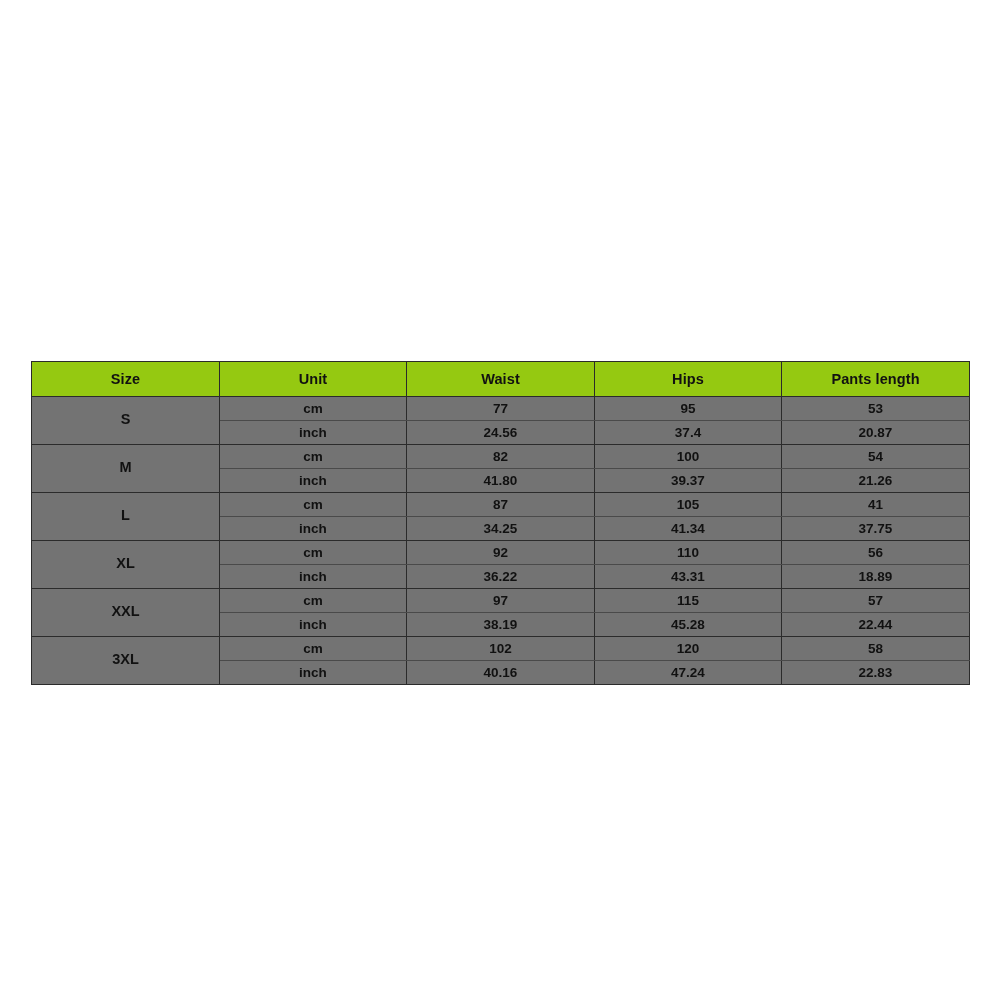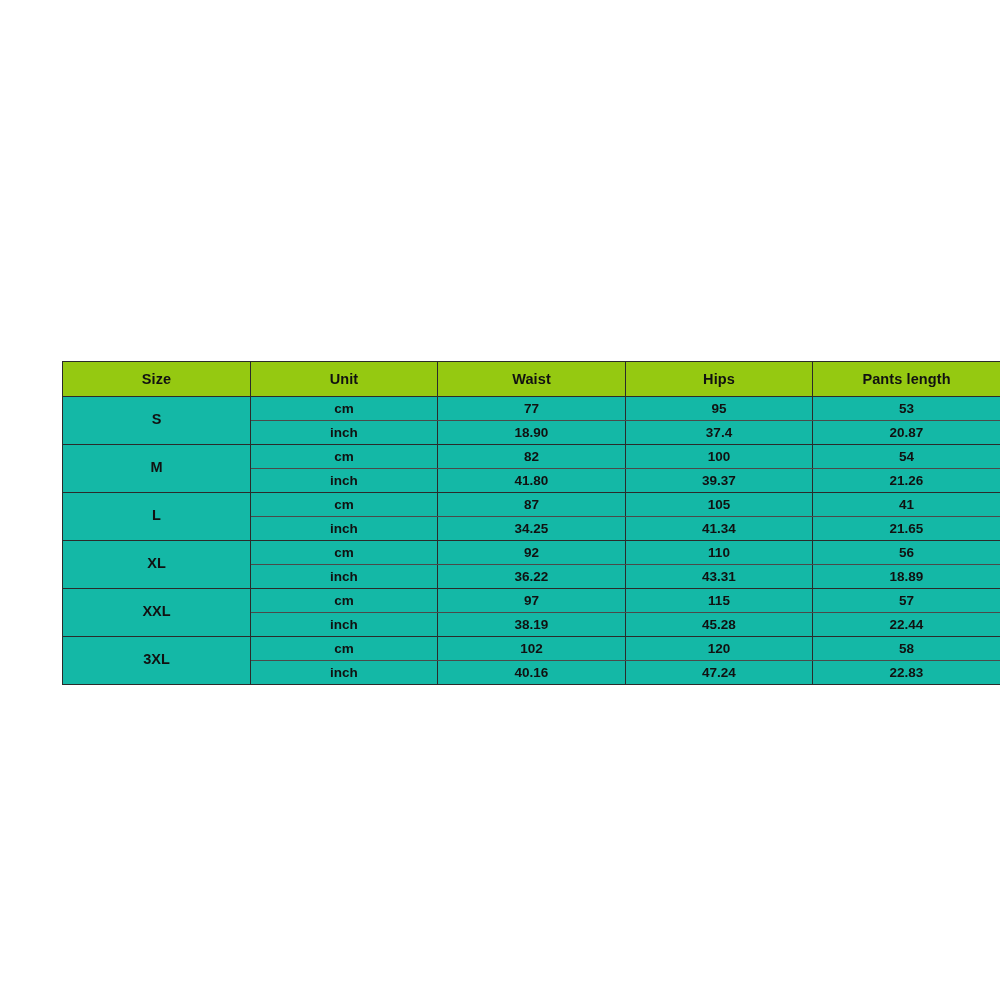--- a/index.html
+++ b/index.html
@@ -25,22 +25,21 @@
     position: absolute;
     left: 31px;
     top: 361px;
     width: 938px;
   }
 
   table.size-chart {
     width: 938px;
     border-collapse: collapse;
     table-layout: fixed;
-    background: #14b8a6;
-    margin-left: 31px;
+    background: #737373;
   }
 
   table.size-chart col.c-size   { width: 188px; }
   table.size-chart col.c-unit   { width: 187px; }
   table.size-chart col.c-waist  { width: 188px; }
   table.size-chart col.c-hips   { width: 187px; }
   table.size-chart col.c-length { width: 188px; }
 
   table.size-chart th,
   table.size-chart td {
@@ -113,21 +112,21 @@
       <tbody id="size-chart-body">
           <tr class="row-cm group-start">
             <td class="size-cell" rowspan="2">S</td>
             <td class="inner-bottom">cm</td>
             <td class="inner-bottom">77</td>
             <td class="inner-bottom">95</td>
             <td class="inner-bottom">53</td>
           </tr>
           <tr class="row-inch">
             <td>inch</td>
-            <td>18.90</td>
+            <td>24.56</td>
             <td>37.4</td>
             <td>20.87</td>
           </tr>
           <tr class="row-cm group-start">
             <td class="size-cell" rowspan="2">M</td>
             <td class="inner-bottom">cm</td>
             <td class="inner-bottom">82</td>
             <td class="inner-bottom">100</td>
             <td class="inner-bottom">54</td>
           </tr>
@@ -141,21 +140,21 @@
             <td class="size-cell" rowspan="2">L</td>
             <td class="inner-bottom">cm</td>
             <td class="inner-bottom">87</td>
             <td class="inner-bottom">105</td>
             <td class="inner-bottom">41</td>
           </tr>
           <tr class="row-inch">
             <td>inch</td>
             <td>34.25</td>
             <td>41.34</td>
-            <td>21.65</td>
+            <td>37.75</td>
           </tr>
           <tr class="row-cm group-start">
             <td class="size-cell" rowspan="2">XL</td>
             <td class="inner-bottom">cm</td>
             <td class="inner-bottom">92</td>
             <td class="inner-bottom">110</td>
             <td class="inner-bottom">56</td>
           </tr>
           <tr class="row-inch">
             <td>inch</td>

